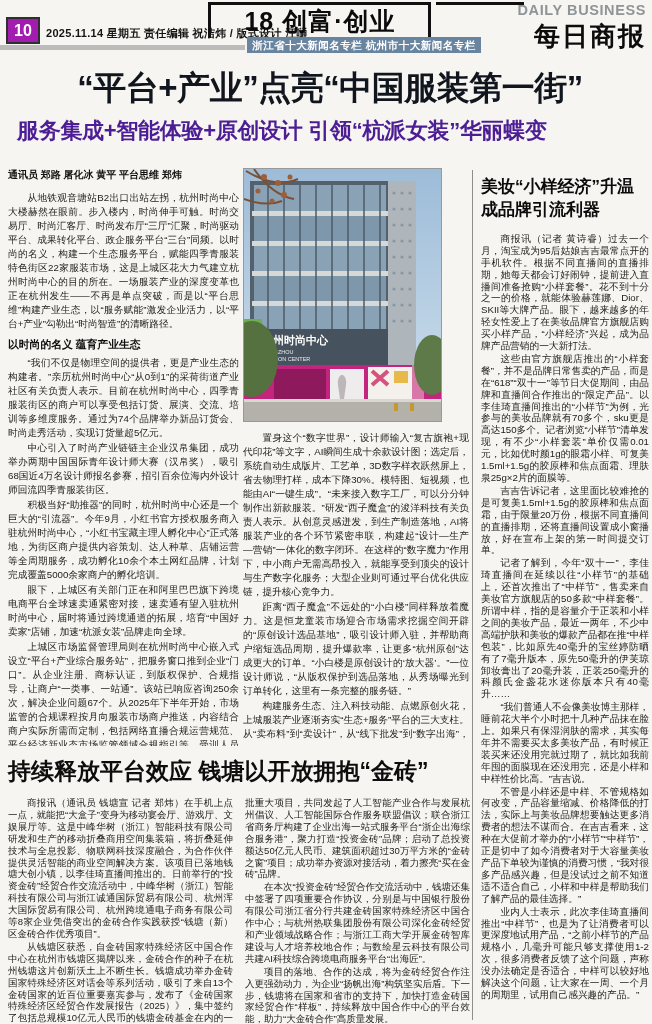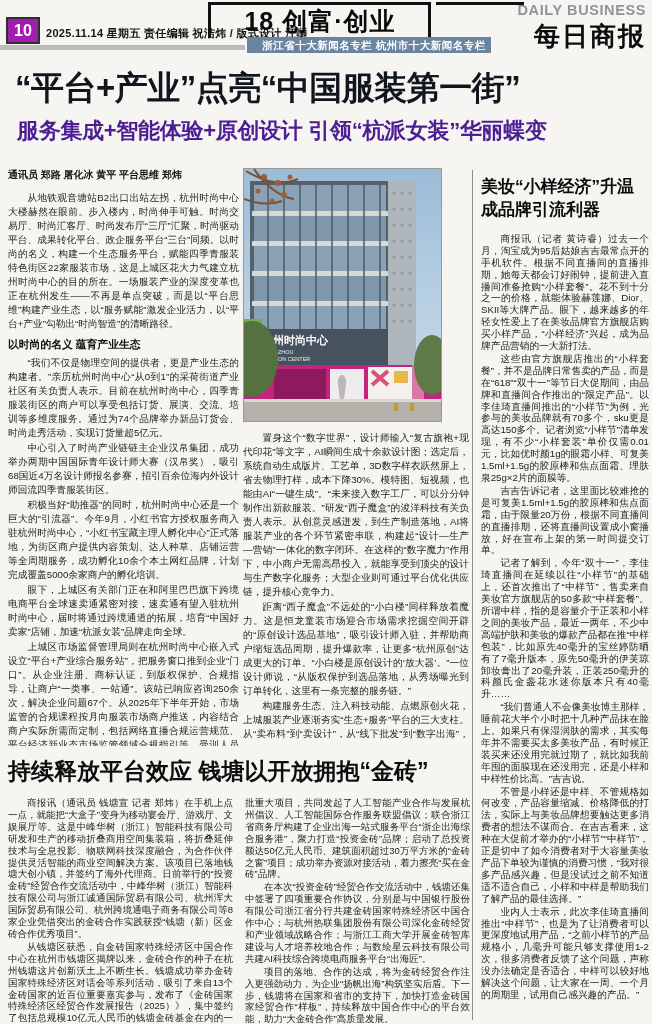--- a/index.html
+++ b/index.html
@@ -5,31 +5,31 @@
   html,body{margin:0;padding:0;background:#e9e8e4;}
   .page{position:relative;width:652px;height:1024px;background:#f6f5f1;overflow:hidden;
         font-family:"Liberation Sans",sans-serif;color:#1b1b1b;}
   .abs{position:absolute;}
   
   .topline{background:#101010;height:3px;}
   .vbar{background:#101010;width:3px;height:36px;}
   .section-title{left:212px;top:5px;width:216px;text-align:center;
      font-size:25px;font-weight:900;color:#0b0b0b;letter-spacing:1px;}
   .banner{left:247px;top:37px;width:234px;height:16px;background:#68849f;color:#fff;
-     font-size:10.5px;font-weight:bold;text-align:center;line-height:16px;letter-spacing:.5px;padding-left:10px;}
+     font-size:10.5px;font-weight:bold;text-align:center;line-height:16px;letter-spacing:.5px;}
   .badge{left:6px;top:17px;width:30px;height:23px;background:#a21caf;border:2px solid #2f2f2f;
      color:#fff;font-size:16px;font-weight:900;text-align:center;line-height:23px;}
   .dateline{left:46px;top:26px;font-size:11px;font-weight:bold;color:#141414;letter-spacing:.3px;}
   .grayrule{left:0;top:45px;width:245px;height:5px;background:#bcbcbc;}
   .mast-right{right:6px;top:2px;text-align:right;}
   .mast-en{font-size:14.5px;font-weight:800;color:#8f9497;letter-spacing:.6px;}
   .mast-cn{font-size:26px;font-weight:900;color:#0c0c0c;letter-spacing:2px;margin-top:1px;}
   
   .main-title{left:15px;top:66px;width:630px;font-size:33px;font-weight:900;color:#11151d;
-     letter-spacing:-.5px;white-space:nowrap;}
+     letter-spacing:-.5px;white-space:nowrap;text-align:center;}
   .main-sub{left:17px;top:116px;width:630px;font-size:22px;font-weight:700;color:#4c1d95;
      letter-spacing:-.3px;white-space:nowrap;}
   
   .leftcol{left:8px;top:168px;width:231px;height:578px;overflow:hidden;}
   .midcol{left:243px;top:168px;width:226px;height:578px;overflow:hidden;}
   .rightcol{left:481px;top:176px;width:168px;height:846px;overflow:hidden;}
   .divider{left:472px;top:170px;width:1px;height:850px;background:#8d8d8d;}
   .byline{font-size:10px;font-weight:bold;color:#111;margin:0 0 9px 0;}
   p.body{font-size:9.7px;line-height:14px;text-align:justify;text-indent:2em;
      margin:0 0 1px 0;color:#1c1c1c;}
@@ -202,20 +202,20 @@
     <p class="body">吉吉告诉记者，这里面比较难抢的是可复美1.5ml+1.5g的胶原棒和焦点面霜，由于限量20万份，根据不同直播间的直播排期，还将直播间设置成小窗播放，好在宣布上架的第一时间提交订单。</p>
     <p class="body">记者了解到，今年“双十一”，李佳琦直播间在延续以往“小样节”的基础上，还首次推出了“中样节”，售卖来自美妆官方旗舰店的50多款“中样套餐”。所谓中样，指的是容量介于正装和小样之间的美妆产品，最近一两年，不少中高端护肤和美妆的爆款产品都在推“中样包装”，比如原先40毫升的宝丝婷防晒有了7毫升版本，原先50毫升的伊芙琼卸妆膏出了20毫升装，正装250毫升的科颜氏金盏花水迷你版本只有40毫升……</p>
     <p class="body">“我们普通人不会像美妆博主那样，睡前花大半个小时把十几种产品抹在脸上。如果只有保湿润肤的需求，其实每年并不需要买太多美妆产品，有时候正装买来还没用完就过期了，就比如我前年囤的面膜现在还没用完，还是小样和中样性价比高。”吉吉说。</p>
     <p class="body">不管是小样还是中样、不管规格如何改变，产品容量缩减、价格降低的打法，实际上与美妆品牌想要触达更多消费者的想法不谋而合。在吉吉看来，这种在大促前才举办的“小样节”“中样节”，正是切中了如今消费者对于大容量美妆产品下单较为谨慎的消费习惯，“我对很多产品感兴趣，但是没试过之前不知道适不适合自己，小样和中样是帮助我们了解产品的最佳选择。”</p>
     <p class="body">业内人士表示，此次李佳琦直播间推出“中样节”，也是为了让消费者可以更深度地试用产品，“之前小样节的产品规格小，几毫升可能只够支撑使用1-2次，很多消费者反馈了这个问题，声称没办法确定是否适合，中样可以较好地解决这个问题，让大家在一周、一个月的周期里，试用自己感兴趣的产品。”</p>
   </div>
 
   <div class="abs bottom">
     <h2 class="b-title">持续释放平台效应  钱塘以开放拥抱“金砖”</h2>
     <div class="b-cols">
-      <p class="body">商报讯（通讯员 钱塘宣 记者 郑炜）在手机上点一点，就能把“大盒子”变身为移动宴会厅、游戏厅、文娱展厅等。这是中峰华树（浙江）智能科技有限公司研发和生产的移动折叠商用空间集装箱，将折叠延伸技术与全息投影、物联网科技深度融合，为合作伙伴提供灵活智能的商业空间解决方案。该项目已落地钱塘大创小镇，并签约了海外代理商。日前举行的“投资金砖”经贸合作交流活动中，中峰华树（浙江）智能科技有限公司与浙江诚通国际贸易有限公司、杭州浑大国际贸易有限公司、杭州跨境通电子商务有限公司等8家企业凭借突出的金砖合作实践获授“钱塘（新）区金砖合作优秀项目”。</p>
+      <p class="body">商报讯（通讯员 钱塘宣 记者 郑炜）在手机上点一点，就能把“大盒子”变身为移动宴会厅、游戏厅、文娱展厅等。这是中峰华树（浙江）智能科技有限公司研发和生产的移动折叠商用空间集装箱，将折叠延伸技术与全息投影、物联网科技深度融合，为合作伙伴提供灵活智能的商业空间解决方案。该项目已落地钱塘大创小镇，以李佳琦直播间推出的。日前举行的“投资金砖”经贸合作交流活动中，中峰华树（浙江）智能科技有限公司与浙江诚通国际贸易有限公司、杭州浑大国际贸易有限公司、杭州跨境通电子商务有限公司等8家企业凭借突出的金砖合作实践获授“钱塘（新）区金砖合作优秀项目”。</p>
       <p class="body">从钱塘区获悉，自金砖国家特殊经济区中国合作中心在杭州市钱塘区揭牌以来，金砖合作的种子在杭州钱塘这片创新沃土上不断生长。钱塘成功举办金砖国家特殊经济区对话会等系列活动，吸引了来自13个金砖国家的近百位重要嘉宾参与，发布了《金砖国家特殊经济区经贸合作发展报告（2025）》，集中签约了包括总规模10亿元人民币的钱塘金砖基金在内的一批重大项目，共同发起了人工智能产业合作与发展杭州倡议、人工智能国际合作服务联盟倡议；联合浙江省商务厅构建了企业出海一站式服务平台“浙企出海综合服务港”，聚力打造“投资金砖”品牌；启动了总投资额达50亿元人民币、建筑面积超过30万平方米的“金砖之窗”项目；成功举办资源对接活动，着力擦亮“买在金砖”品牌。</p>
       <p class="body">在本次“投资金砖”经贸合作交流活动中，钱塘还集中签署了四项重要合作协议，分别是与中国银行股份有限公司浙江省分行共建金砖国家特殊经济区中国合作中心；与杭州热联集团股份有限公司深化金砖经贸和产业领域战略合作；与浙江工商大学开展金砖智库建设与人才培养校地合作；与数绘星云科技有限公司共建AI科技综合跨境电商服务平台“出海匠”。</p>
       <p class="body">项目的落地、合作的达成，将为金砖经贸合作注入更强劲动力，为企业“扬帆出海”构筑坚实后盾。下一步，钱塘将在国家和省市的支持下，加快打造金砖国家经贸合作“样板”，持续释放中国合作中心的平台效能，助力“大金砖合作”高质量发展。</p>
     </div>
   </div>
 
 </div>
 
 </body></html>

